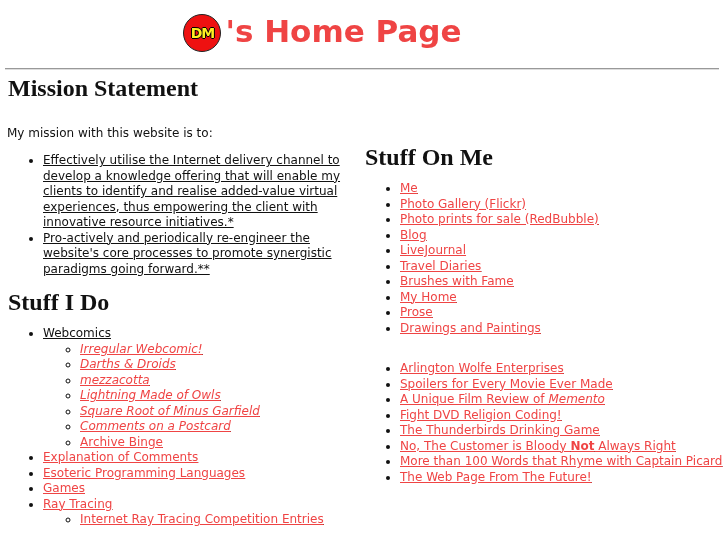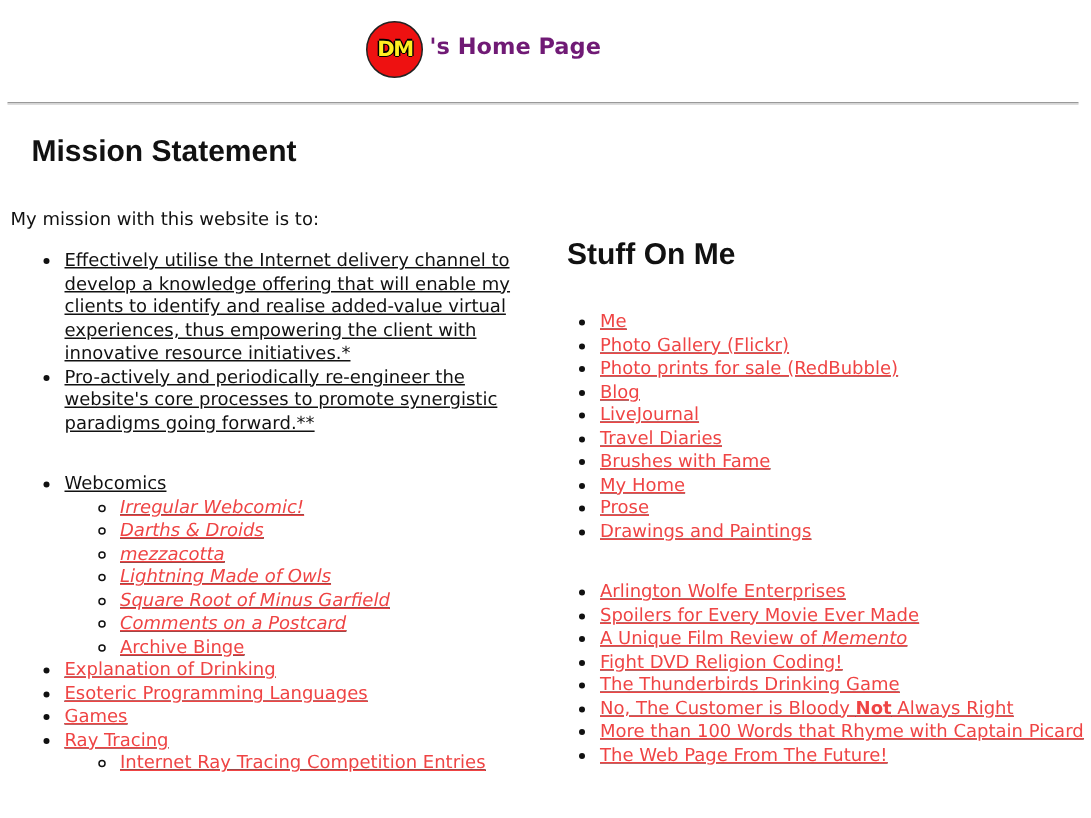--- a/index.html
+++ b/index.html
@@ -17,32 +17,32 @@
       background:#ee1111; border:1px solid #222;
       display:flex; align-items:center; justify-content:center;
       box-sizing:border-box; margin-right:4px; margin-top:4px;
     }
     .logo span {
       font-family:"DejaVu Sans", sans-serif; font-weight:bold; font-size:14px;
       color:#ffee22; letter-spacing:-1px;
       text-shadow: 1px 0 #000, -1px 0 #000, 0 1px #000, 0 -1px #000;
     }
     .site-title {
-      font-family:"DejaVu Sans", sans-serif; font-weight:bold; font-size:15px; color:#701a75;
+      font-family:"DejaVu Sans", sans-serif; font-weight:bold; font-size:31px; color:#ef4444;
       margin:0; line-height:1;
     }
     .rule {
       position:absolute; left:5px; top:68px; width:714px; height:0;
       border-top:1px solid #999; border-bottom:1px solid #ddd;
     }
     .col-left { position:absolute; left:7px; top:76px; width:350px; }
     .col-right { position:absolute; left:364px; top:145px; width:360px; }
     h2 {
-      font-family:Liberation Sans, sans-serif; font-weight:bold; font-size:20px;
-      margin:14px; line-height:22px; color:#111;
+      font-family:Liberation Serif, serif; font-weight:bold; font-size:24px;
+      margin:1px; line-height:22px; color:#111;
     }
     p { margin:27px 0 12px 0; line-height:15px; }
     ul { margin:0; padding-left:36px; line-height:15.5px;text-decoration:underline; }
     ul ul { padding-left:37px; list-style-type:circle; }
     li { margin:0; }
     a { color:#ef4444; text-decoration:underline; }
     .section-gap { height:12px; }
     .h-gap { height:13px; }
     .note-list li { line-height:15.5px; }
   </style>
@@ -61,35 +61,36 @@
 <div class="rule"></div>
 
 <div class="col-left">
   <h2>Mission Statement</h2>
   <p>My mission with this website is to:</p>
   <ul class="note-list">
     <li>Effectively utilise the Internet delivery channel to develop a knowledge offering that will enable my clients to identify and realise added-value virtual experiences, thus empowering the client with innovative resource initiatives.*</li>
     <li>Pro-actively and periodically re-engineer the website's core processes to promote synergistic paradigms going forward.**</li>
   </ul>
   <div class="h-gap"></div>
+  <h2>Stuff I Do</h2>
   <div class="section-gap"></div>
   <ul>
     <li>
       <span>Webcomics</span>
       <ul>
         <li><a href="#"><i>Irregular Webcomic!</i></a></li>
         <li><a href="#"><i>Darths &amp; Droids</i></a></li>
         <li><a href="#"><i>mezzacotta</i></a></li>
         <li><a href="#"><i>Lightning Made of Owls</i></a></li>
         <li><a href="#"><i>Square Root of Minus Garfield</i></a></li>
         <li><a href="#"><i>Comments on a Postcard</i></a></li>
         <li><a href="#">Archive Binge</a></li>
       </ul>
     </li>
-    <li><a href="#">Explanation of Drinking</a></li>
+    <li><a href="#">Explanation of Comments</a></li>
     <li><a href="#">Esoteric Programming Languages</a></li>
     <li>
       <a href="#">Games</a>
     </li>
     <li>
       <a href="#">Ray Tracing</a>
       <ul>
         <li><a href="#">Internet Ray Tracing Competition Entries</a></li>
       </ul>
     </li>

